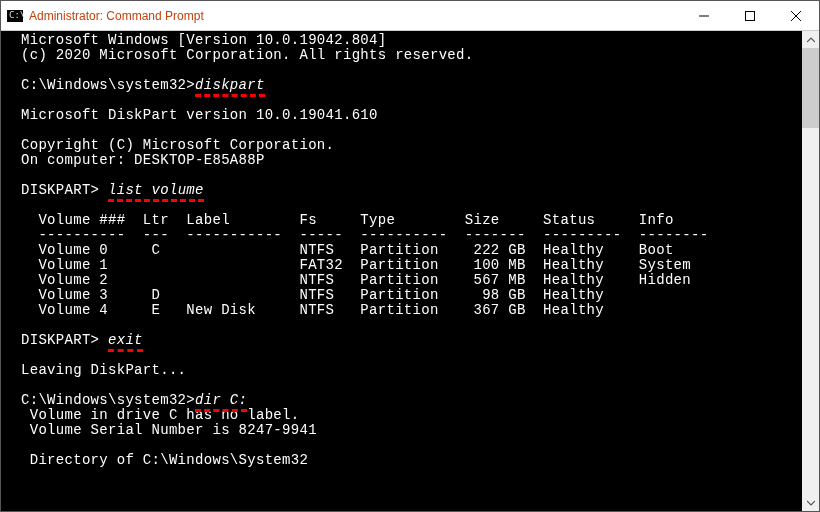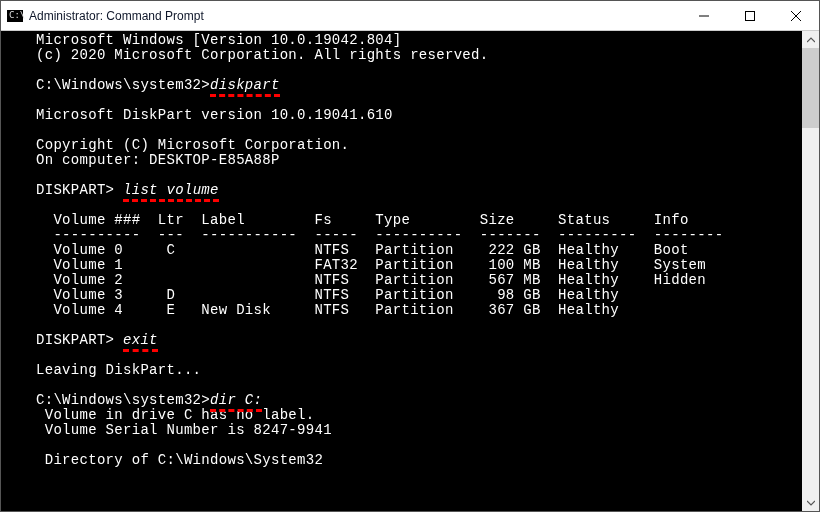--- a/index.html
+++ b/index.html
@@ -43,21 +43,21 @@
   .title-icon .prompt {
     position: absolute;
     top: 0; left: 2px;
     color: #ddd;
     font-size: 9px;
     font-family: Consolas, monospace;
   }
   .title-text {
     flex: 1;
     font-size: 12px;
-    color: #0f172a;
+    color: #c2410c;
   }
   .win-controls { display: flex; height: 100%; }
   .win-btn {
     width: 46px;
     display: flex;
     align-items: center;
     justify-content: center;
     font-size: 13px;
     font-family: "Segoe UI Symbol", sans-serif;
     color: #000;
@@ -68,25 +68,24 @@
     display: flex;
     position: relative;
   }
   .terminal {
     flex: 1;
     background: #000;
     color: #fff;
     font-family: "NSimSun","SimSun","Courier New", monospace;
     font-size: 14px;
     line-height: 15px;
-    padding: 2px 4px;
+    padding: 2px 20px;
     white-space: pre;
     letter-spacing: 0.3px;
     overflow: hidden;
-    margin-left: 31px;
   }
   .scrollbar {
     width: 17px;
     background: #f0f0f0;
     display: flex;
     flex-direction: column;
   }
   .sb-btn {
     height: 17px;
     background: #f0f0f0;

